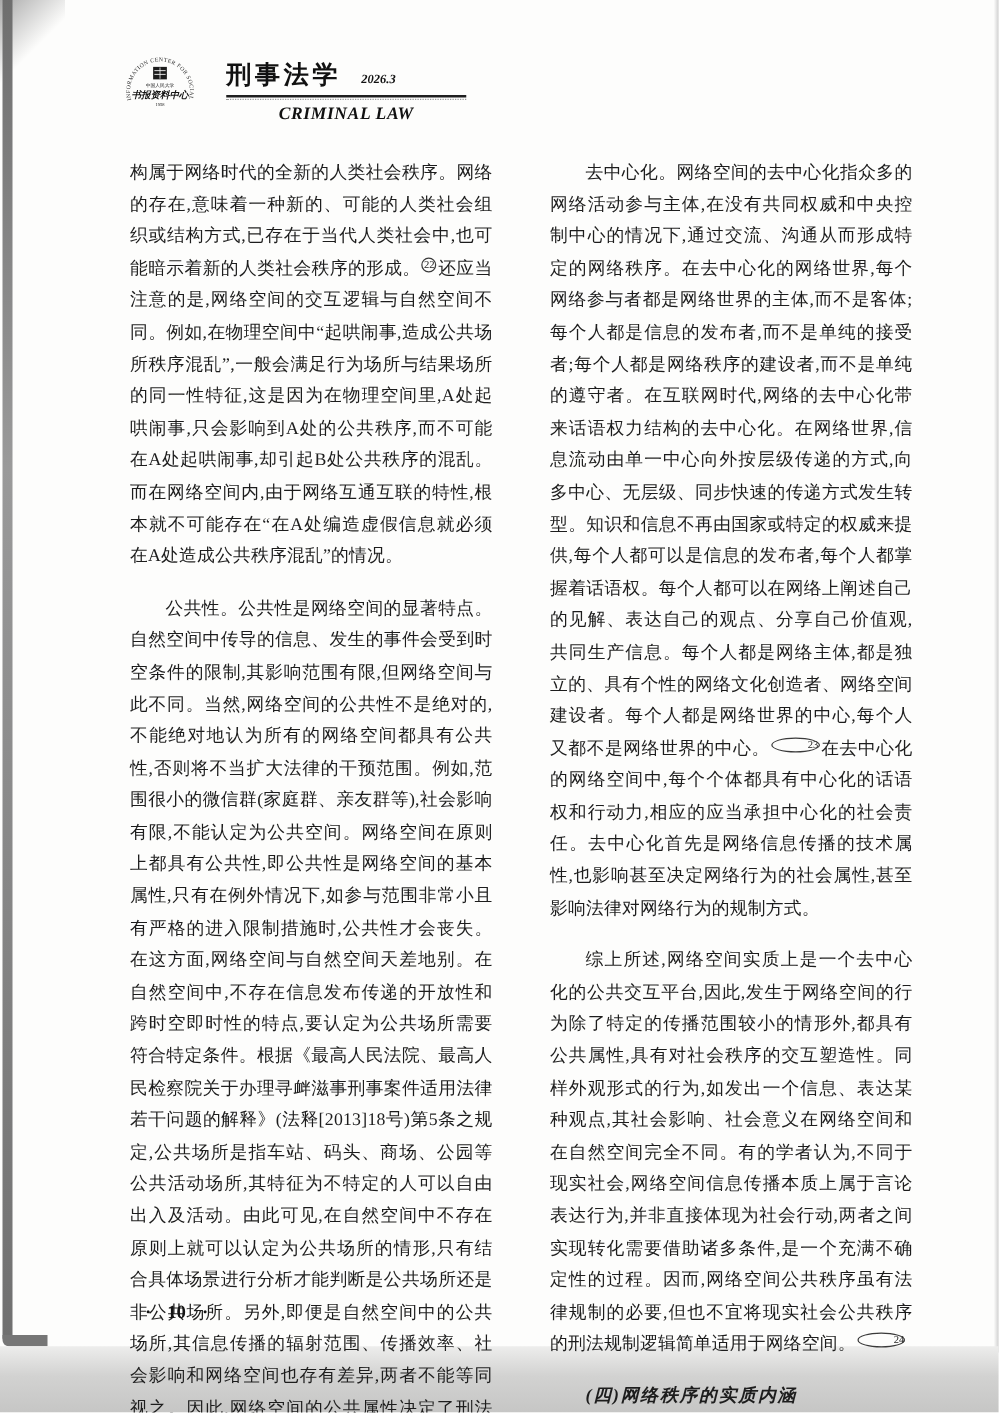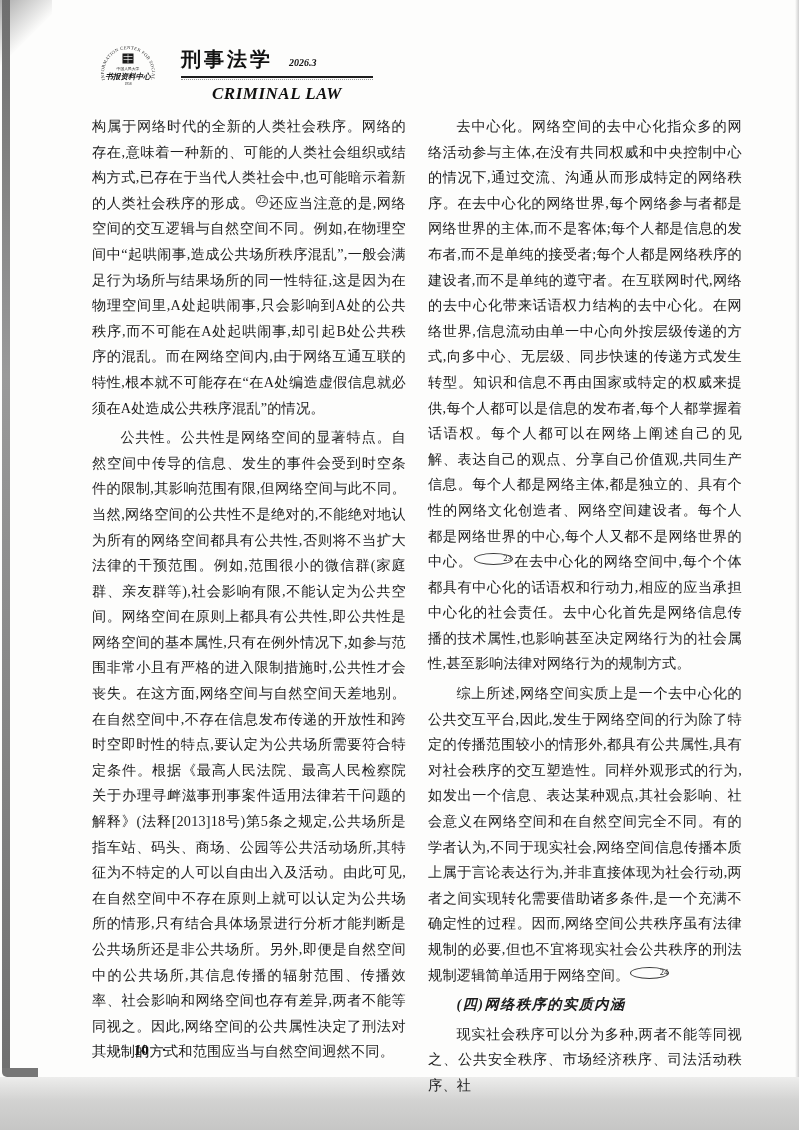--- a/index.html
+++ b/index.html
@@ -23,27 +23,27 @@
     background:linear-gradient(to bottom,#ededec 0%,#d2d2d1 45%,#c6c6c5 100%);}
 
   
   .logo{position:absolute;left:98px;top:40px;width:60px;height:60px;}
   .masthead{position:absolute;left:181px;top:46px;width:192px;color:#111;}
   .masthead-top{display:flex;align-items:baseline;justify-content:flex-start;gap:16px;padding-bottom:3px;}
   .title-cn{font-size:20px;font-weight:bold;letter-spacing:3px;}
   .issue{font-size:10px;font-weight:bold;font-style:italic;font-family:"Liberation Serif",serif;}
   .rule{height:2px;background:#1e1e1e;}
   .rule2{height:0;border-bottom:1px dotted #9a9a9a;margin-top:1px;}
-  .title-en{font-size:17px;font-weight:bold;font-style:italic;text-align:center;
+  .title-en{font-size:14px;font-weight:bold;font-style:italic;text-align:center;
     letter-spacing:0.5px;padding-top:4px;}
 
   
   .columns{position:absolute;left:88px;top:110px;width:658px;display:flex;gap:14px;color:#1d1d1d;}
   .col{width:322px;text-align:justify;font-size:14.2px;line-height:25.6px;letter-spacing:0.2px;}
-  p.para{margin:4px;text-justify:inter-ideograph;}
+  p.para{margin:16px;text-justify:inter-ideograph;}
   p.indent{text-indent:2em;}
   p.heading{font-style:italic;font-weight:700;letter-spacing:1.5px;}
   sup.fn{display:inline-block;font-size:8.5px;line-height:9.5px;min-width:10px;height:10px;
     border:1px solid #3a3a3a;border-radius:50%;text-align:center;vertical-align:5px;
     font-style:normal;font-weight:normal;margin:0 1px;letter-spacing:0;}
 
   .page-number{position:absolute;left:116px;top:994px;font-size:15px;font-weight:bold;
     color:#141414;word-spacing:9px;margin-top:48px;}
 </style>
 </head>

